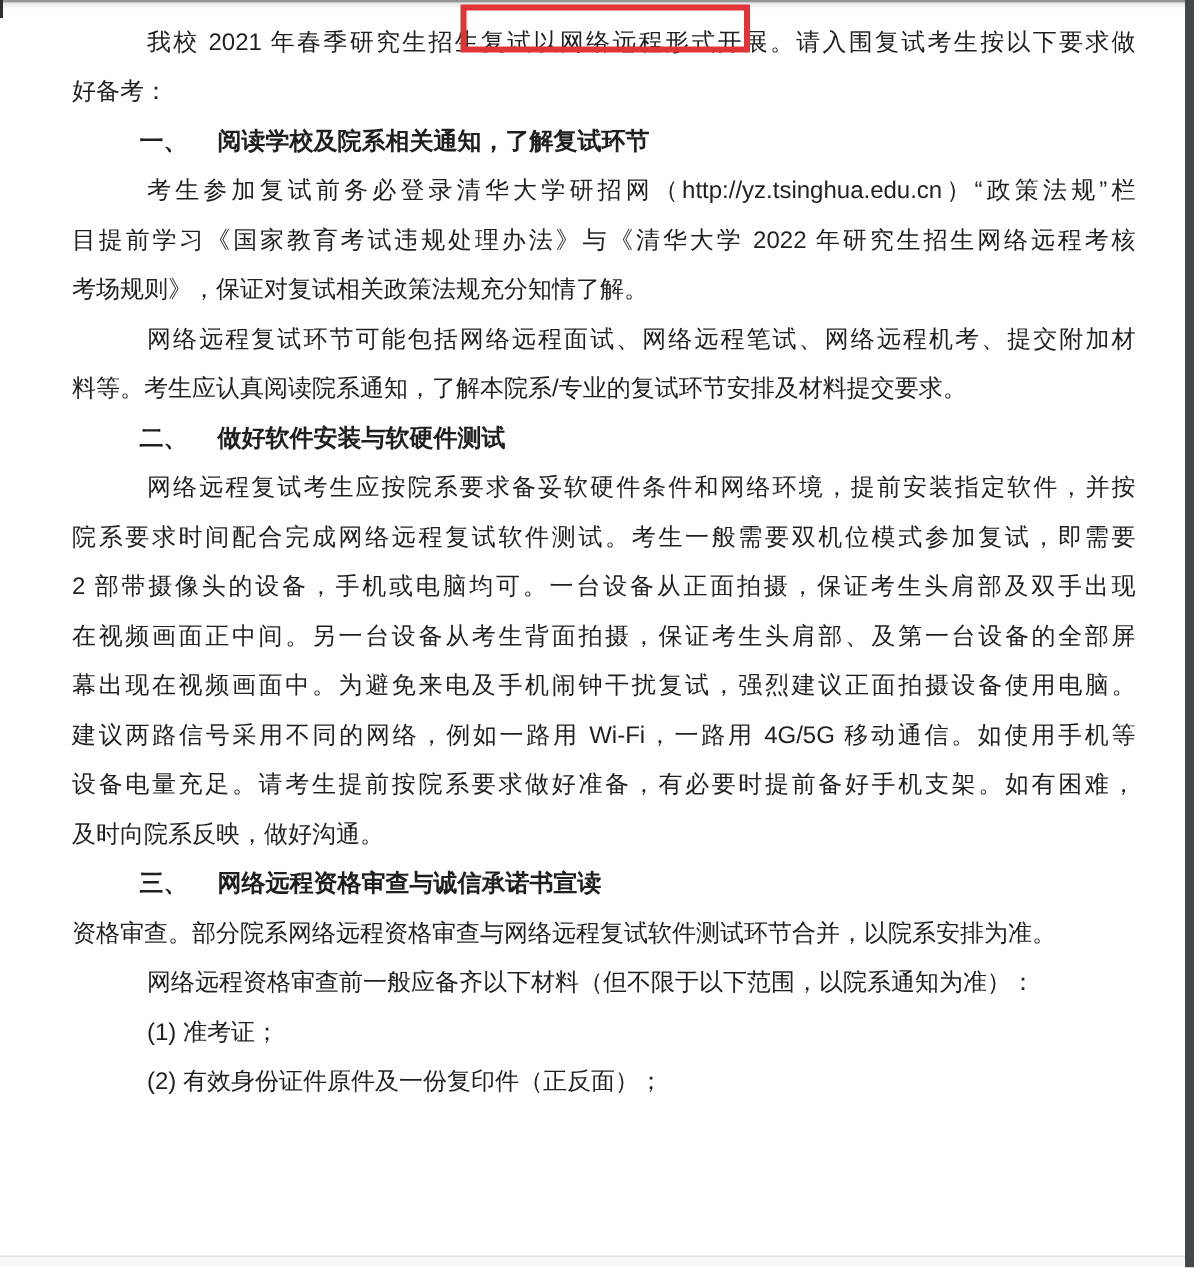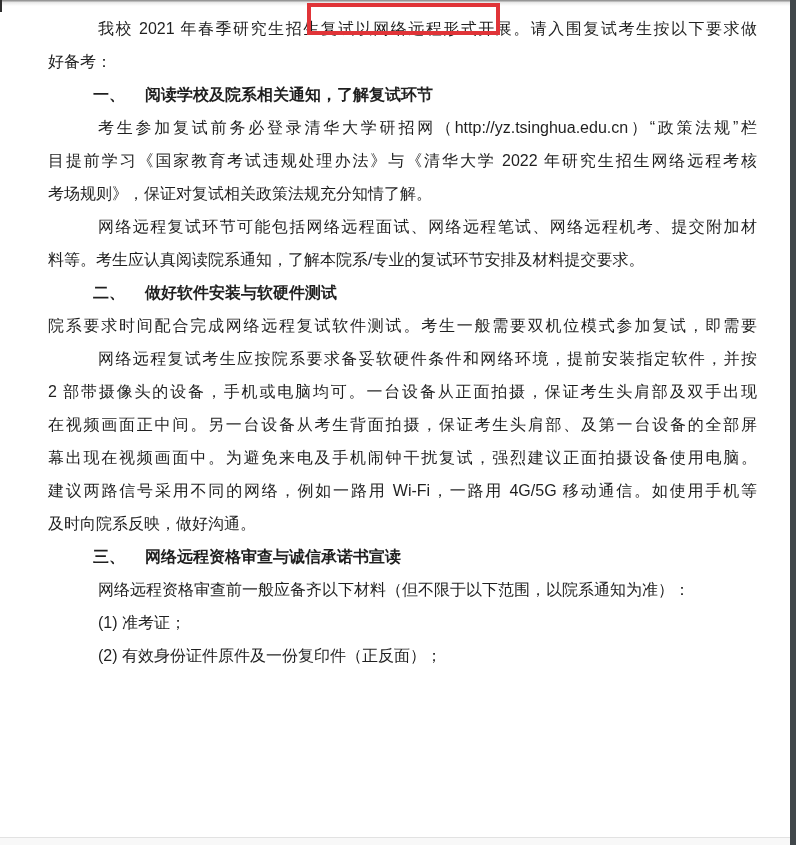--- a/index.html
+++ b/index.html
@@ -117,34 +117,36 @@
     <div class="para">
         <div class="line first">网络远程复试环节可能包括网络远程面试、网络远程笔试、网络远程机考、提交附加材</div>
         <div class="line last">料等。考生应认真阅读院系通知，了解本院系/专业的复试环节安排及材料提交要求。</div>
       </div>
 
     <div class="heading">
       <span class="h-num">二、</span><span class="h-title">做好软件安装与软硬件测试</span>
     </div>
 
     <div class="para">
+        <div class="line first">网络远程复试考生应按院系要求备妥软硬件条件和网络环境，提前安装指定软件，并按</div>
         <div class="line">院系要求时间配合完成网络远程复试软件测试。考生一般需要双机位模式参加复试，即需要</div>
-        <div class="line first">网络远程复试考生应按院系要求备妥软硬件条件和网络环境，提前安装指定软件，并按</div>
         <div class="line">2 部带摄像头的设备，手机或电脑均可。一台设备从正面拍摄，保证考生头肩部及双手出现</div>
         <div class="line">在视频画面正中间。另一台设备从考生背面拍摄，保证考生头肩部、及第一台设备的全部屏</div>
         <div class="line">幕出现在视频画面中。为避免来电及手机闹钟干扰复试，强烈建议正面拍摄设备使用电脑。</div>
         <div class="line">建议两路信号采用不同的网络，例如一路用 Wi-Fi，一路用 4G/5G 移动通信。如使用手机等</div>
+        <div class="line">设备电量充足。请考生提前按院系要求做好准备，有必要时提前备好手机支架。如有困难，</div>
         <div class="line last">及时向院系反映，做好沟通。</div>
       </div>
 
     <div class="heading">
       <span class="h-num">三、</span><span class="h-title">网络远程资格审查与诚信承诺书宣读</span>
     </div>
 
     <div class="para">
+        <div class="line last">资格审查。部分院系网络远程资格审查与网络远程复试软件测试环节合并，以院系安排为准。</div>
       </div>
 
     <div class="para">
         <div class="line first last">网络远程资格审查前一般应备齐以下材料（但不限于以下范围，以院系通知为准）：</div>
       </div>
 
     <div class="list">
       <div class="check-item">(1) 准考证；</div>
       <div class="check-item">(2) 有效身份证件原件及一份复印件（正反面）；</div>
     </div>

